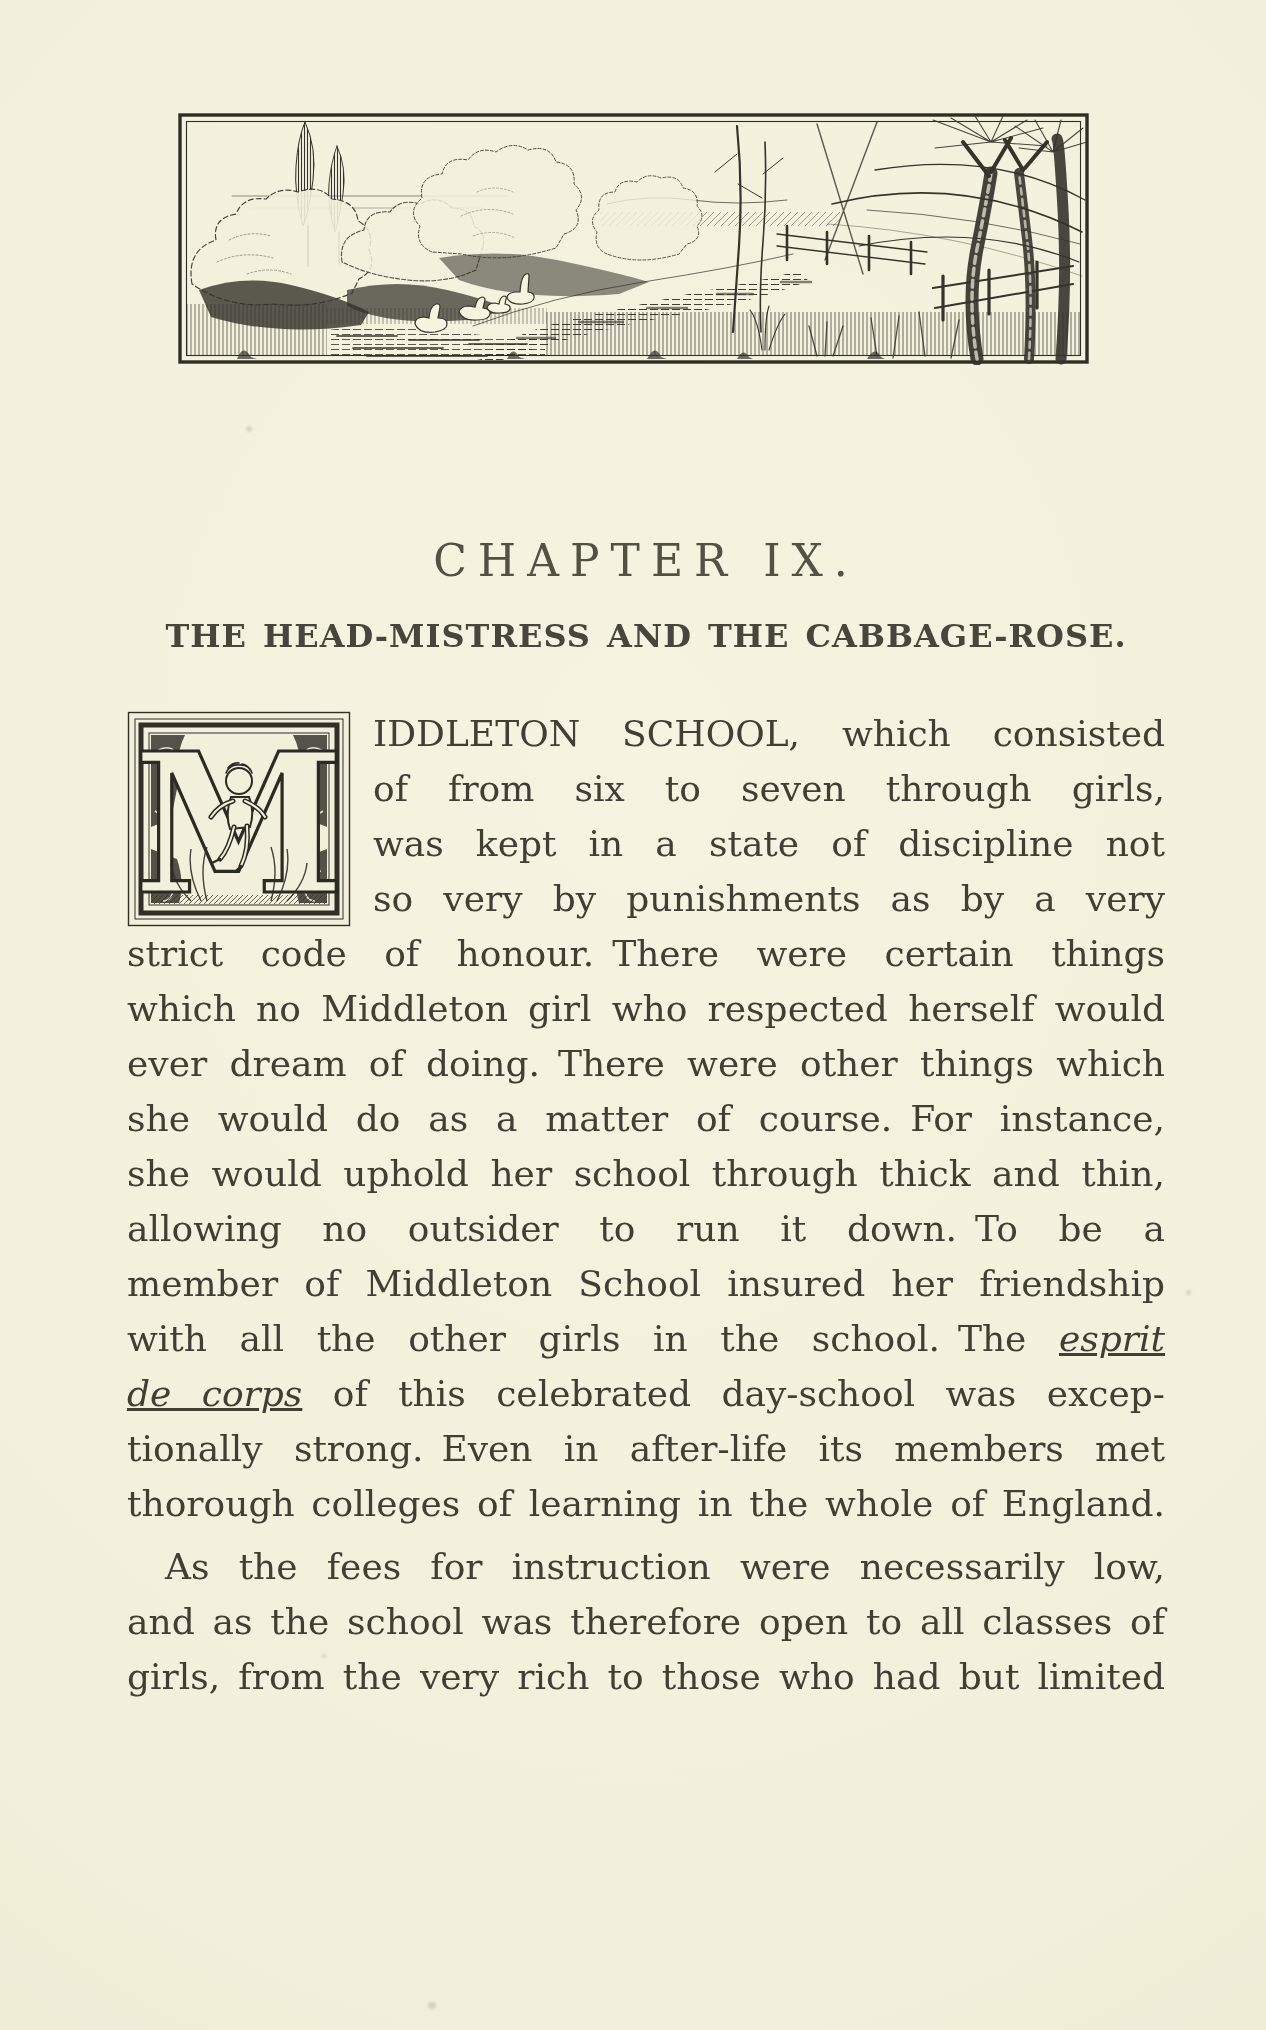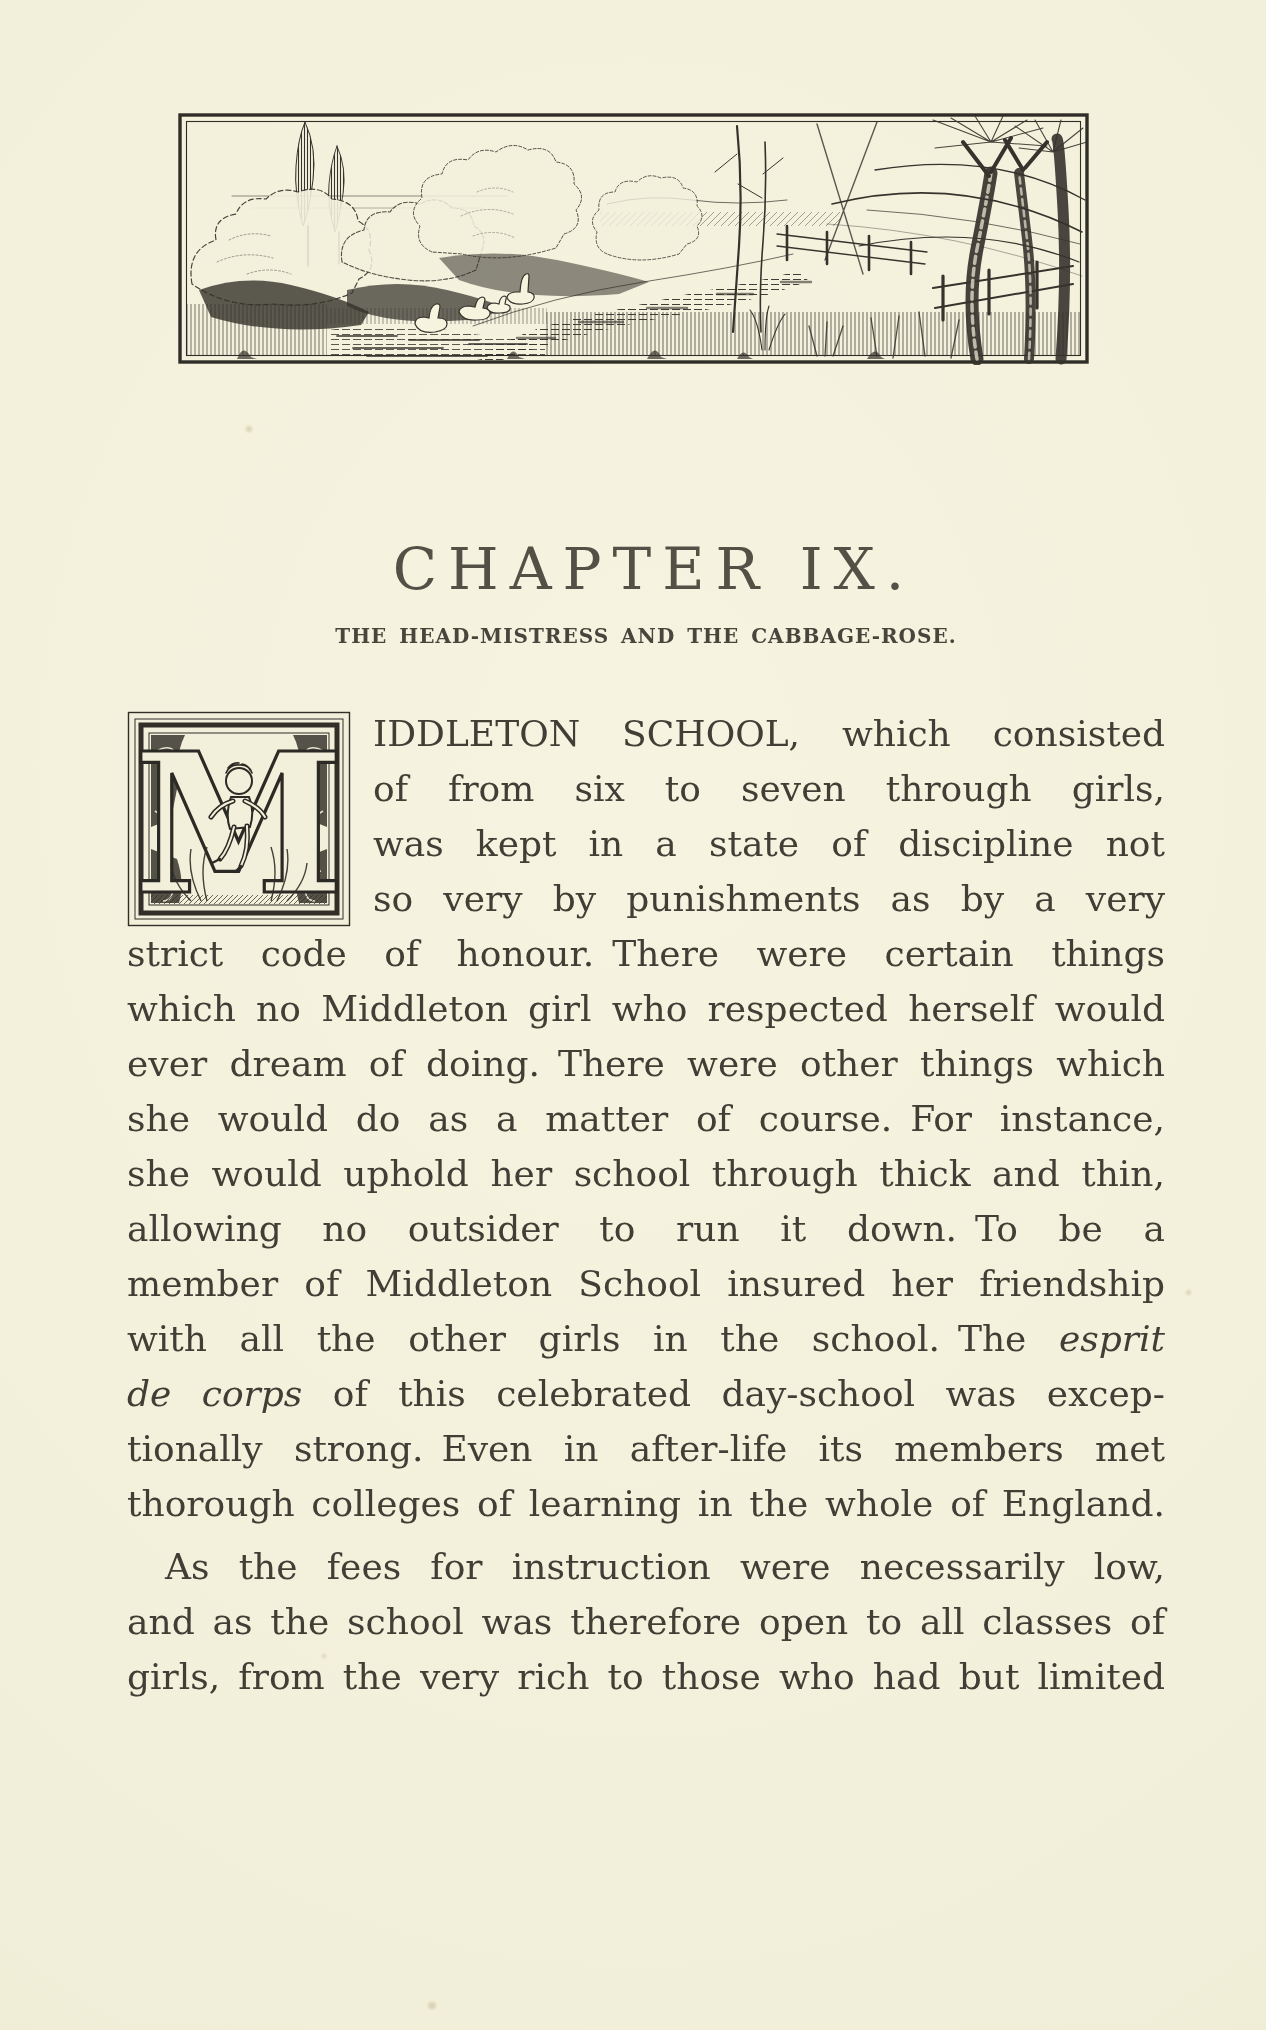--- a/index.html
+++ b/index.html
@@ -4,38 +4,38 @@
 <style>
   html,body{margin:0;padding:0;background:#d8d5c0;}
   .page{
     position:relative;width:1266px;height:2030px;overflow:hidden;
     background:radial-gradient(ellipse 140% 105% at 50% 38%, #f6f3e0 0%, #f2efda 55%, #efecd5 82%, #e8e5cc 100%);
     font-family:"DejaVu Serif","Liberation Serif",serif;color:#403d34;
   }
   .illustration{position:absolute;left:177px;top:112px;width:913px;height:253px;margin:0;}
   .illustration svg{display:block;width:100%;height:100%;}
   .chapter-heading{
-    position:absolute;left:127px;top:534px;width:1038px;margin:8px;
-    font-weight:400;font-size:58px;line-height:54px;text-align:center;
+    position:absolute;left:127px;top:534px;width:1038px;margin:0;
+    font-weight:400;font-size:44px;line-height:54px;text-align:center;
     letter-spacing:11px;color:#535146;
   }
   .chapter-subtitle{
     position:absolute;left:127px;top:617px;width:1038px;margin:0;
-    font-weight:700;font-size:20px;line-height:38px;text-align:center;
+    font-weight:700;font-size:32px;line-height:38px;text-align:center;
     letter-spacing:1px;word-spacing:4px;color:#48453c;
   }
   .text-block{
     position:absolute;left:127px;top:706px;width:1038px;
     font-size:36px;line-height:55px;color:#413e35;
   }
   .line{height:55px;text-align:justify;text-align-last:justify;}
   .line.beside-cap{margin-left:246px;}
   .line.indented{text-indent:38px;}
   .paragraph.para-gap{margin-top:8px;}
-  .it{font-style:italic;}
+  .it{font-style:italic;text-decoration:underline;}
   .drop-cap{position:absolute;left:0;top:5px;width:224px;height:216px;}
   .drop-cap svg{display:block;width:100%;height:100%;}
   .speck{position:absolute;border-radius:50%;background:rgba(150,130,80,.26);filter:blur(1px);}
 </style>
 </head>
 <body>
 
 <div class="page">
 
   <figure class="illustration">

